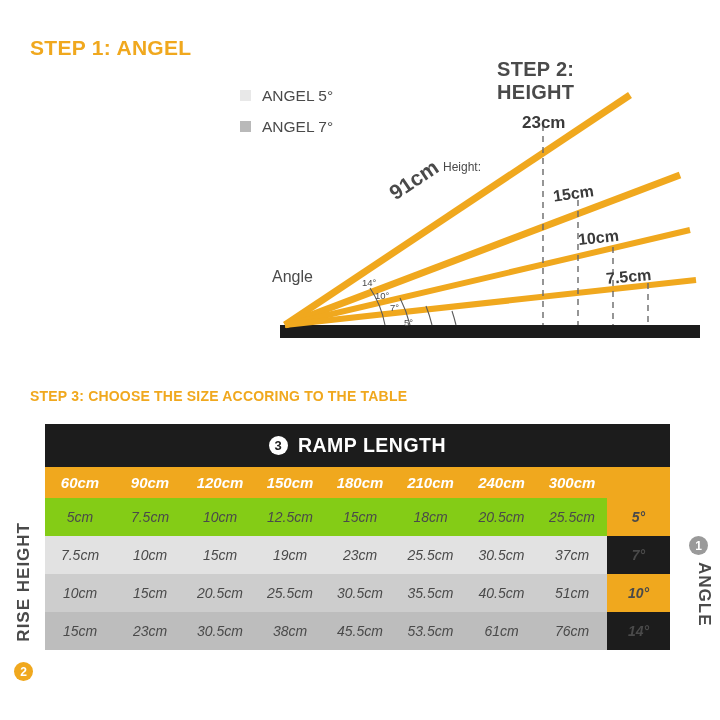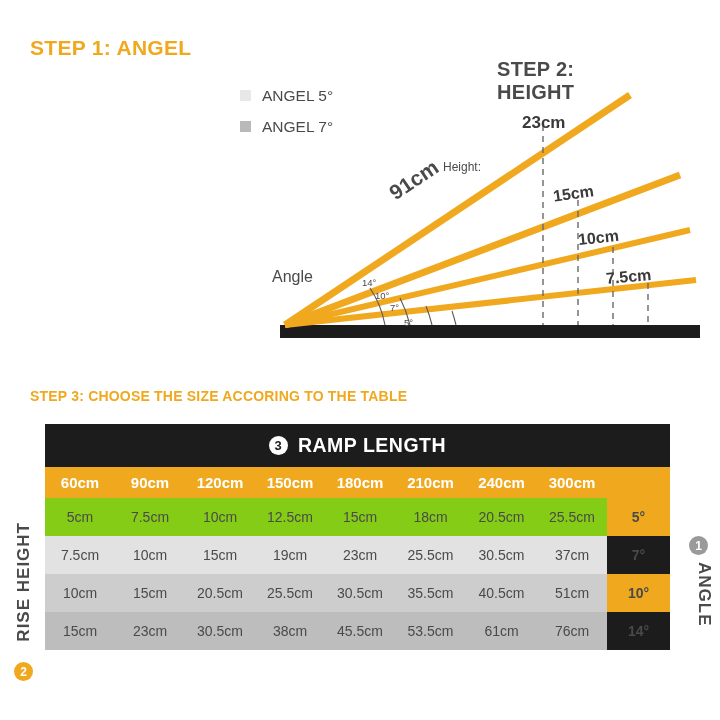--- a/index.html
+++ b/index.html
@@ -210,20 +210,21 @@
     border-collapse: collapse;
     width: 625px;
     table-layout: fixed;
   }
   table.ramp td {
     text-align: center;
     font-size: 14px;
     color: #4a4a4a;
     height: 38px;
     padding: 0;
+    font-style: italic;
   }
   tr.len-row td {
     background: #f0a81e;
     color: #ffffff;
     font-size: 15px;
     font-weight: bold;
     height: 31px;
   }
   td.ang-cell {
     width: 63px;

